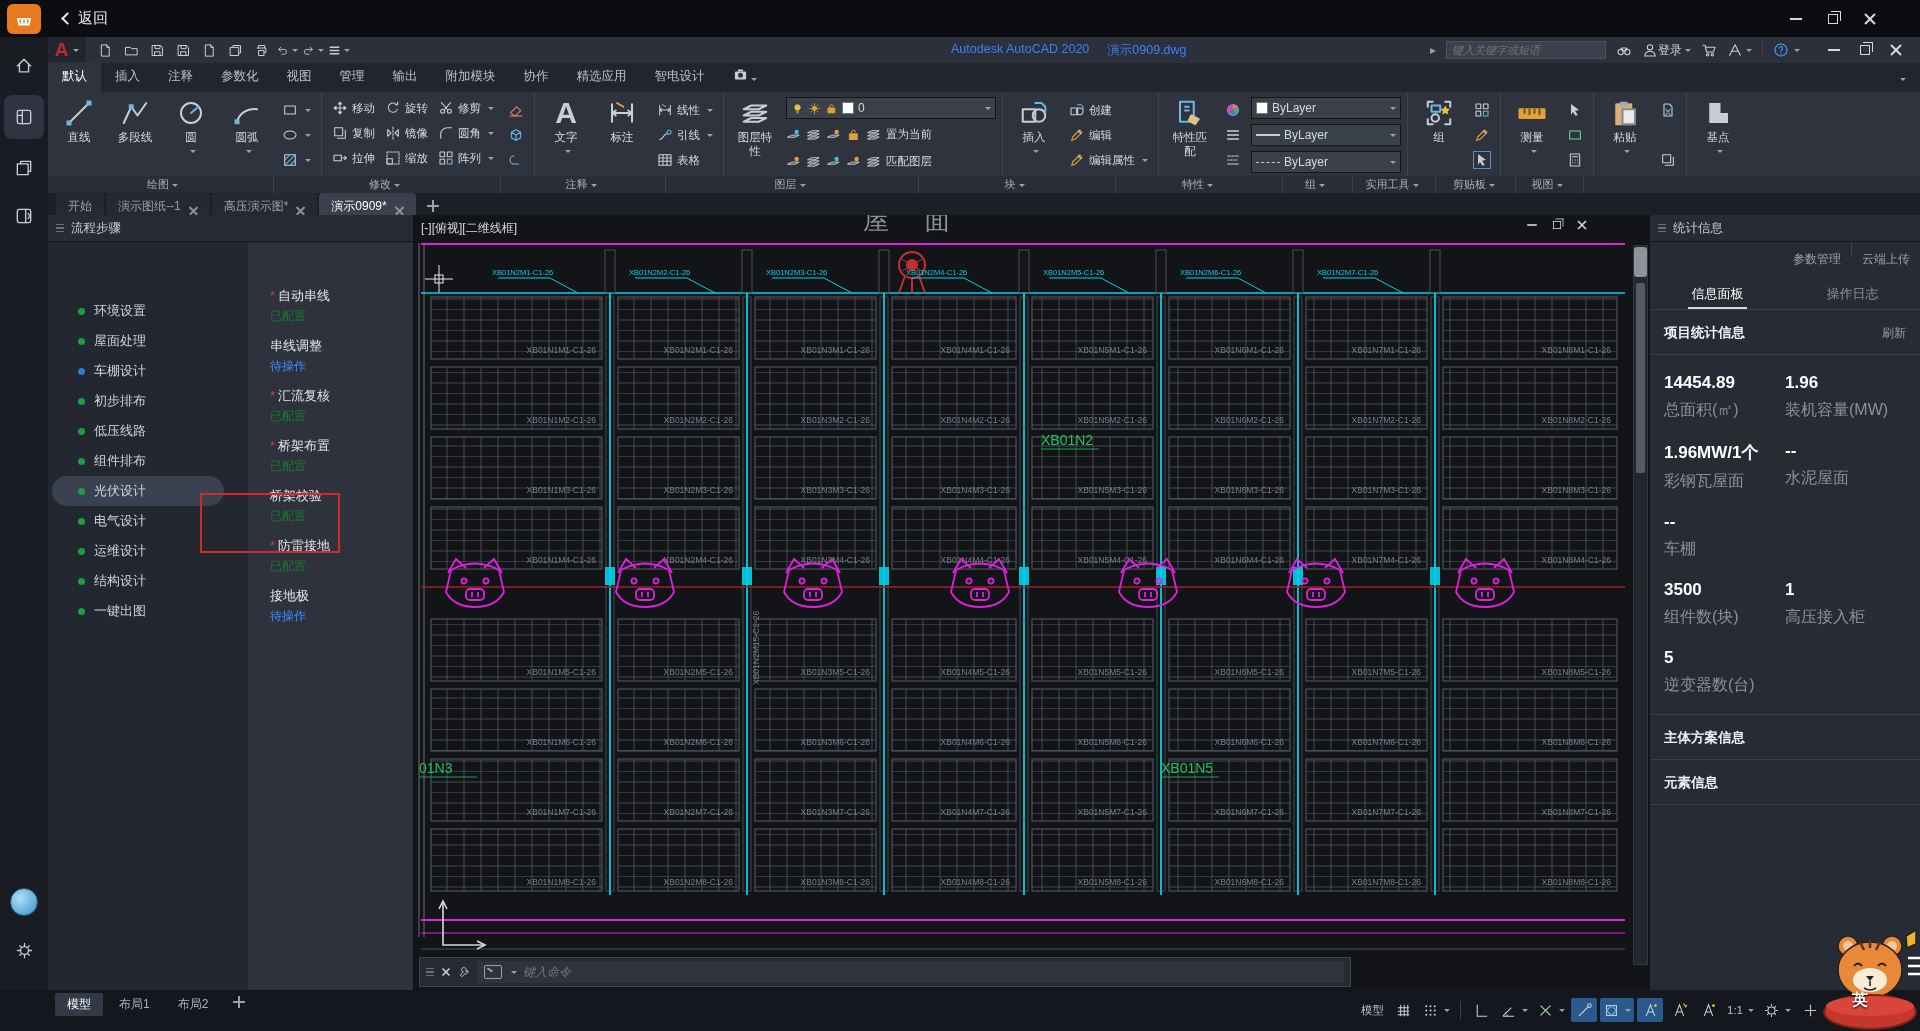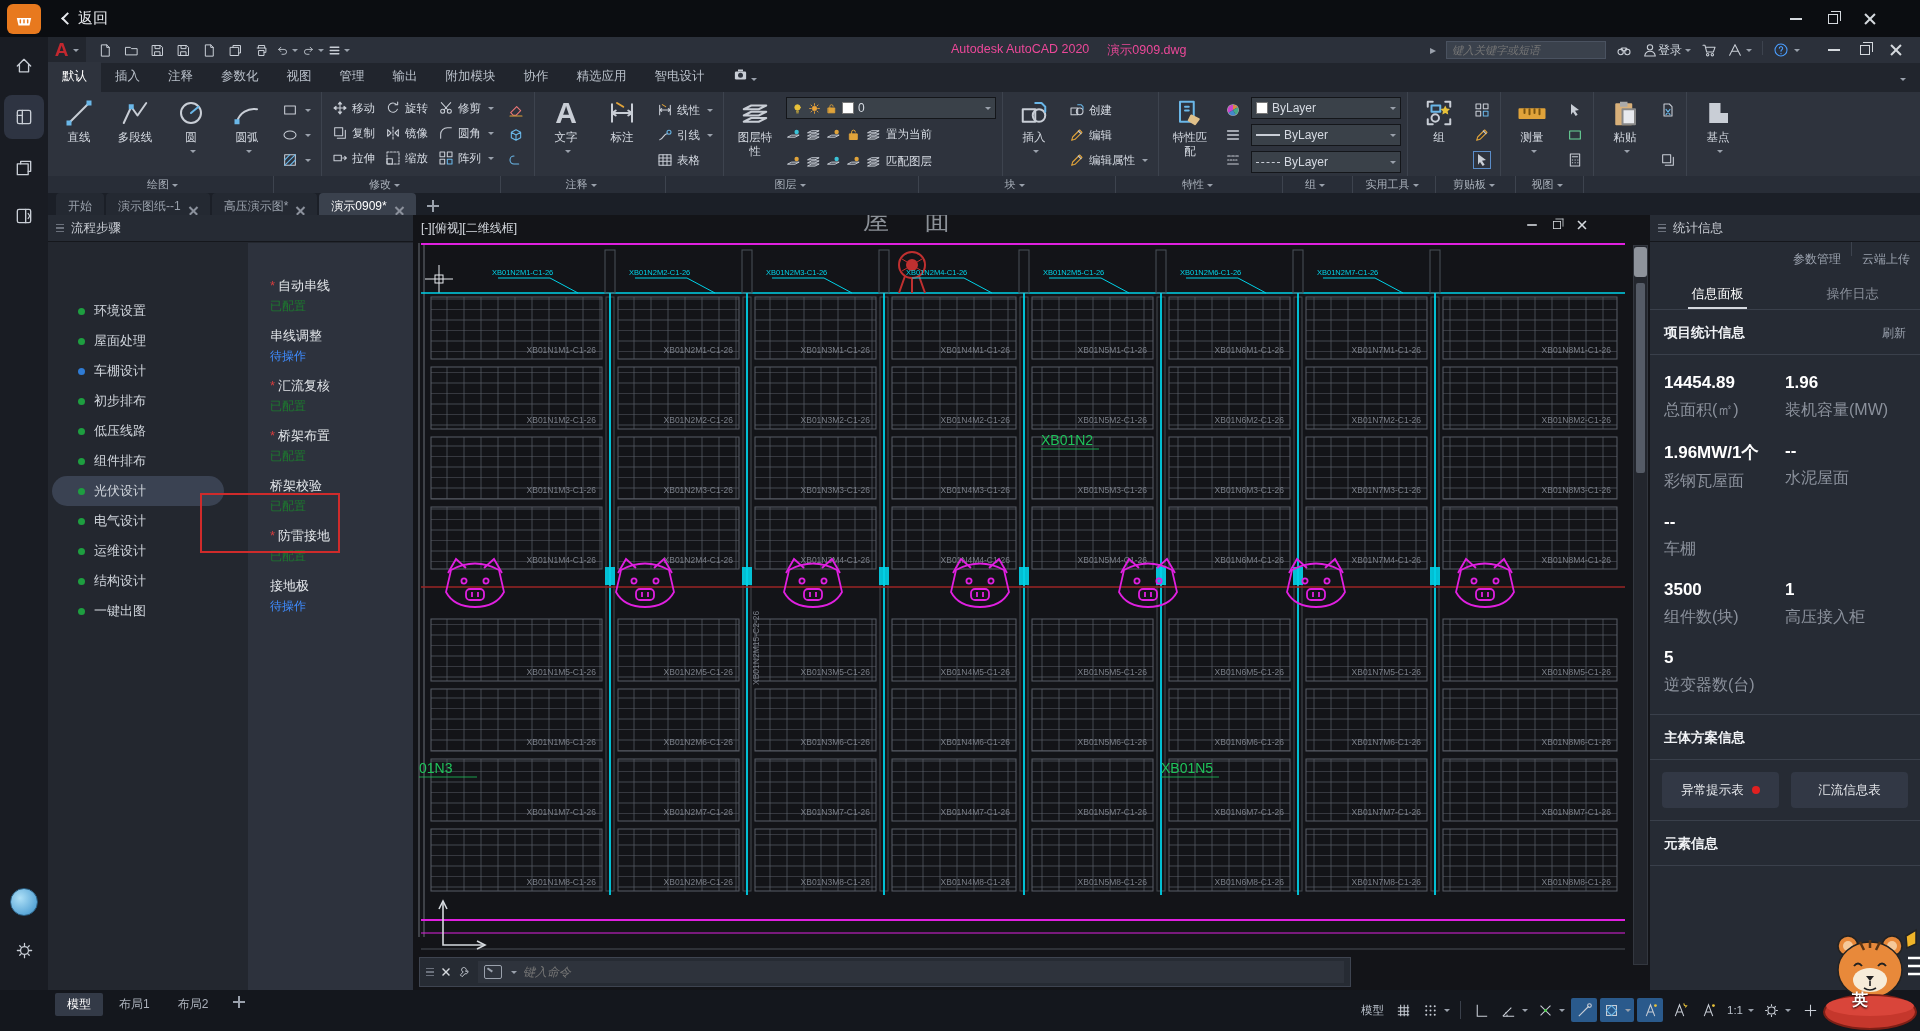--- a/index.html
+++ b/index.html
@@ -26,21 +26,21 @@
   #sidebar{position:absolute;left:0;top:37px;width:48px;height:994px;background:#191c23;display:flex;flex-direction:column;align-items:center;}
   .sbi{width:40px;height:38px;display:flex;align-items:center;justify-content:center;border-radius:8px;margin-top:10px;cursor:pointer;}
   .sbi.sel{background:#2e3442;height:44px;}
   #sidebar .spacer{flex:1;}
   .avatar{width:28px;height:28px;border-radius:50%;background:radial-gradient(circle at 35% 35%,#aee0f7,#5ca8d8 70%,#3c7fae);border:1px solid #2a5d80;}
   
   #titlebar{position:absolute;left:48px;top:37px;width:1872px;height:26px;background:#2b303a;display:flex;align-items:center;}
   #alogo{width:38px;height:26px;background:#22262e;display:flex;align-items:center;justify-content:center;gap:2px;font-weight:bold;color:#c2282f;font-size:19px;font-family:"Liberation Serif",serif;}
   #qat{display:flex;align-items:center;gap:4px;margin-left:8px;}
   .qbtn{width:22px;height:20px;display:flex;align-items:center;justify-content:center;cursor:pointer;border-radius:2px;}
-  #titlecenter{position:absolute;left:50%;transform:translateX(-14%);display:flex;gap:18px;color:#ec4899;font-size:12.5px;}
+  #titlecenter{position:absolute;left:50%;transform:translateX(-14%);display:flex;gap:18px;color:#3b82f6;font-size:12.5px;}
   #titleright{position:absolute;right:120px;display:flex;align-items:center;gap:10px;}
   #searchbox{width:160px;height:18px;background:#3a414c;border:1px solid #4a5260;color:#9aa1ac;font-style:italic;font-size:11px;padding:0 5px;}
   #titlebar .winbtns{right:18px;gap:20px;}
   
   #ribbontabs{position:absolute;left:48px;top:63px;width:1872px;height:29px;background:#21252d;display:flex;align-items:flex-end;}
   .rtab{padding:6px 14px 7px;color:#b9c0ca;font-size:12.5px;cursor:pointer;}
   .rtab.active{background:#2e333d;color:#fff;}
   #ribbonbody{position:absolute;left:48px;top:92px;width:1872px;height:84px;background:#2e333d;display:flex;}
   #plabels{position:absolute;left:48px;top:176px;width:1872px;height:17px;background:#282d37;display:flex;text-align:center;}
   .panel{display:flex;align-items:stretch;padding:4px 6px 2px;gap:6px;}
@@ -65,21 +65,21 @@
   .ftab-plus{width:18px;height:18px;margin-left:6px;position:relative;cursor:pointer;}
   .ftab-plus::before{content:"";position:absolute;left:3px;top:8px;width:12px;height:2px;background:#9aa1ac;}
   .ftab-plus::after{content:"";position:absolute;left:8px;top:3px;width:2px;height:12px;background:#9aa1ac;}
   
   #workflow{position:absolute;left:48px;top:215px;width:365px;height:775px;background:#23272f;}
   .pan-head{height:27px;background:#262b34;border-bottom:1px solid #15171c;display:flex;align-items:center;padding:0 8px;gap:7px;color:#c9cdd4;font-size:12.5px;}
   .grip{display:inline-flex;flex-direction:column;gap:2px;}
   .grip i{width:8px;height:1.5px;background:#6b717c;display:block;}
   #wf-cols{position:absolute;left:0;top:28px;right:0;bottom:0;display:flex;}
   #wf-left{width:200px;padding-top:53px;}
-  #wf-right{flex:1;background:#2d323d;padding-top:34px;}
+  #wf-right{flex:1;background:#2d323d;padding-top:44px;}
   .step{height:30px;display:flex;align-items:center;gap:9px;padding-left:30px;color:#cfd4db;font-size:13px;cursor:pointer;position:relative;width:172px;}
   .step .dot{width:7px;height:7px;border-radius:50%;}
   .step.active{background:#3a4252;border-radius:15px;margin-left:4px;padding-left:26px;}
   .sub{padding:0 0 12px 22px;}
   .sub .t{font-size:13px;color:#e3e6ea;cursor:pointer;}
   .sub .t .star{color:#d43d3d;margin-right:3px;}
   .sub .s{font-size:12px;margin-top:3px;}
   .s.done{color:#1d7a2e;} .s.todo{color:#3f8cff;}
   #wf-redbox{position:absolute;left:152px;top:278px;width:140px;height:60px;border:2px solid #cf2b2b;pointer-events:none;}
   
@@ -1468,29 +1468,20 @@
         </div>
         <div class="metric">
           <div class="v">5</div>
           <div class="l">逆变器数(台)</div>
         </div>
         <div class="metric"></div>
       </div>
     <div class="ssec" style="border-bottom:1px solid #3a404b">
       <b>主体方案信息</b>
     </div>
-    <div class="sbtns" id="statsbtns">
-        <div class="sbtn">
-          <span>异常提示表</span>
-          <span class="reddot"></span>
-        </div>
-        <div class="sbtn">
-          <span>汇流信息表</span>
-        </div>
-      </div>
     <div class="ssec" style="border-bottom:1px solid #3a404b">
       <b>元素信息</b>
     </div>
   </div>
 
   <div id="bottombar">
     <div id="laytabs">
         <div class="ltab active">模型</div>
         <div class="ltab">布局1</div>
         <div class="ltab">布局2</div>

